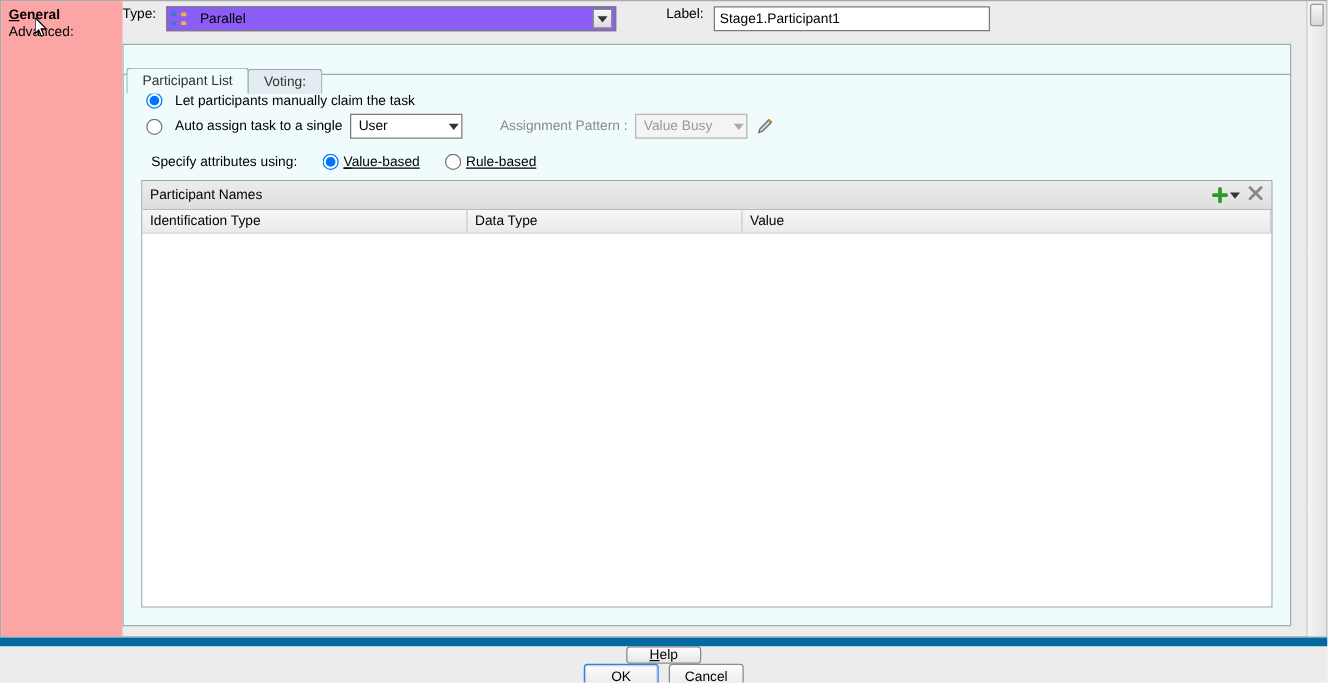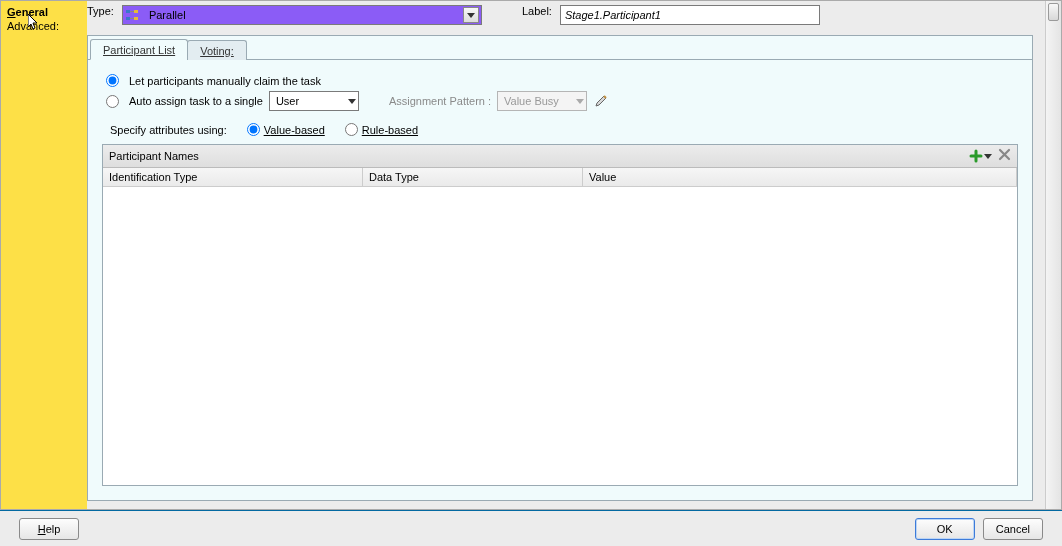--- a/index.html
+++ b/index.html
@@ -14,23 +14,23 @@
     flex-direction: column;
     overflow: hidden;
   }
   .outer {
     flex: 1;
     display: flex;
     border: 1px solid #aaa;
     background: #ececec;
   }
   .sidebar {
-    width: 86px;
+    width: 97px;
     padding: 4px 6px;
-    background: #fde047;
+    background: #fca5a5;
   }
   .sidebar .nav-item {
     padding: 1px 0;
     cursor: pointer;
   }
   .sidebar .nav-item.selected { font-weight: bold; }
   .sidebar .nav-item .ul { text-decoration: underline; }
   .main {
     flex: 1;
     display: flex;
@@ -75,23 +75,22 @@
     display: inline-flex; align-items: center; justify-content: center;
   }
   .type-select .txt { flex: 1; text-align: left; }
   .type-select .arrow {
     width: 16px; height: 16px;
     border: 1px solid #888;
     background: linear-gradient(#f7f7f7,#dcdcdc);
     display: flex; align-items: center; justify-content: center;
   }
   .label-input {
-    width: 260px;
+    width: 221px;
     padding: 0 4px;
-    font-style: italic;
   }
   .tabbox {
     margin-top: 4px;
     border: 1px solid #9aaab3;
     background: #f0fbfc;
     flex: 1;
     display: flex;
     flex-direction: column;
     padding: 0;
     margin-right: 18px;
@@ -106,24 +105,23 @@
   }
   .tab {
     padding: 4px 12px 3px 12px;
     border: 1px solid #9aaab3;
     border-bottom: none;
     margin-right: -1px;
     background: #e3edf1;
     color: #333;
     cursor: pointer;
     position: relative;
-    top: 1px;
+    top: 16px;
     border-top-left-radius: 3px;
     border-top-right-radius: 3px;
-    text-decoration: underline;
   }
   .tab.active {
     background: #f0fbfc;
     border-bottom: 1px solid #f0fbfc;
     font-weight: normal;
   }
   .tabcontent {
     padding: 14px 14px 14px 14px;
     flex: 1;
     display: flex;
@@ -194,21 +192,22 @@
     border-right: 1px solid #ccc;
   }
   .grid-body { flex:1; background:#fff; }
   .footer {
     height: 36px;
     display: flex;
     align-items: center;
     justify-content: space-between;
     padding: 0 19px;
     background: #ececec;
-    border-top: 1px solid #0369a1;
+    border-top: 7px solid #0369a1;
+    flex-direction: column;
   }
   .btn {
     min-width: 60px;
     height: 22px;
     border: 1px solid #8a8a8a;
     background: linear-gradient(#fdfdfd,#e6e6e6);
     border-radius: 3px;
     padding: 0 12px;
     font: inherit;
     cursor: pointer;

